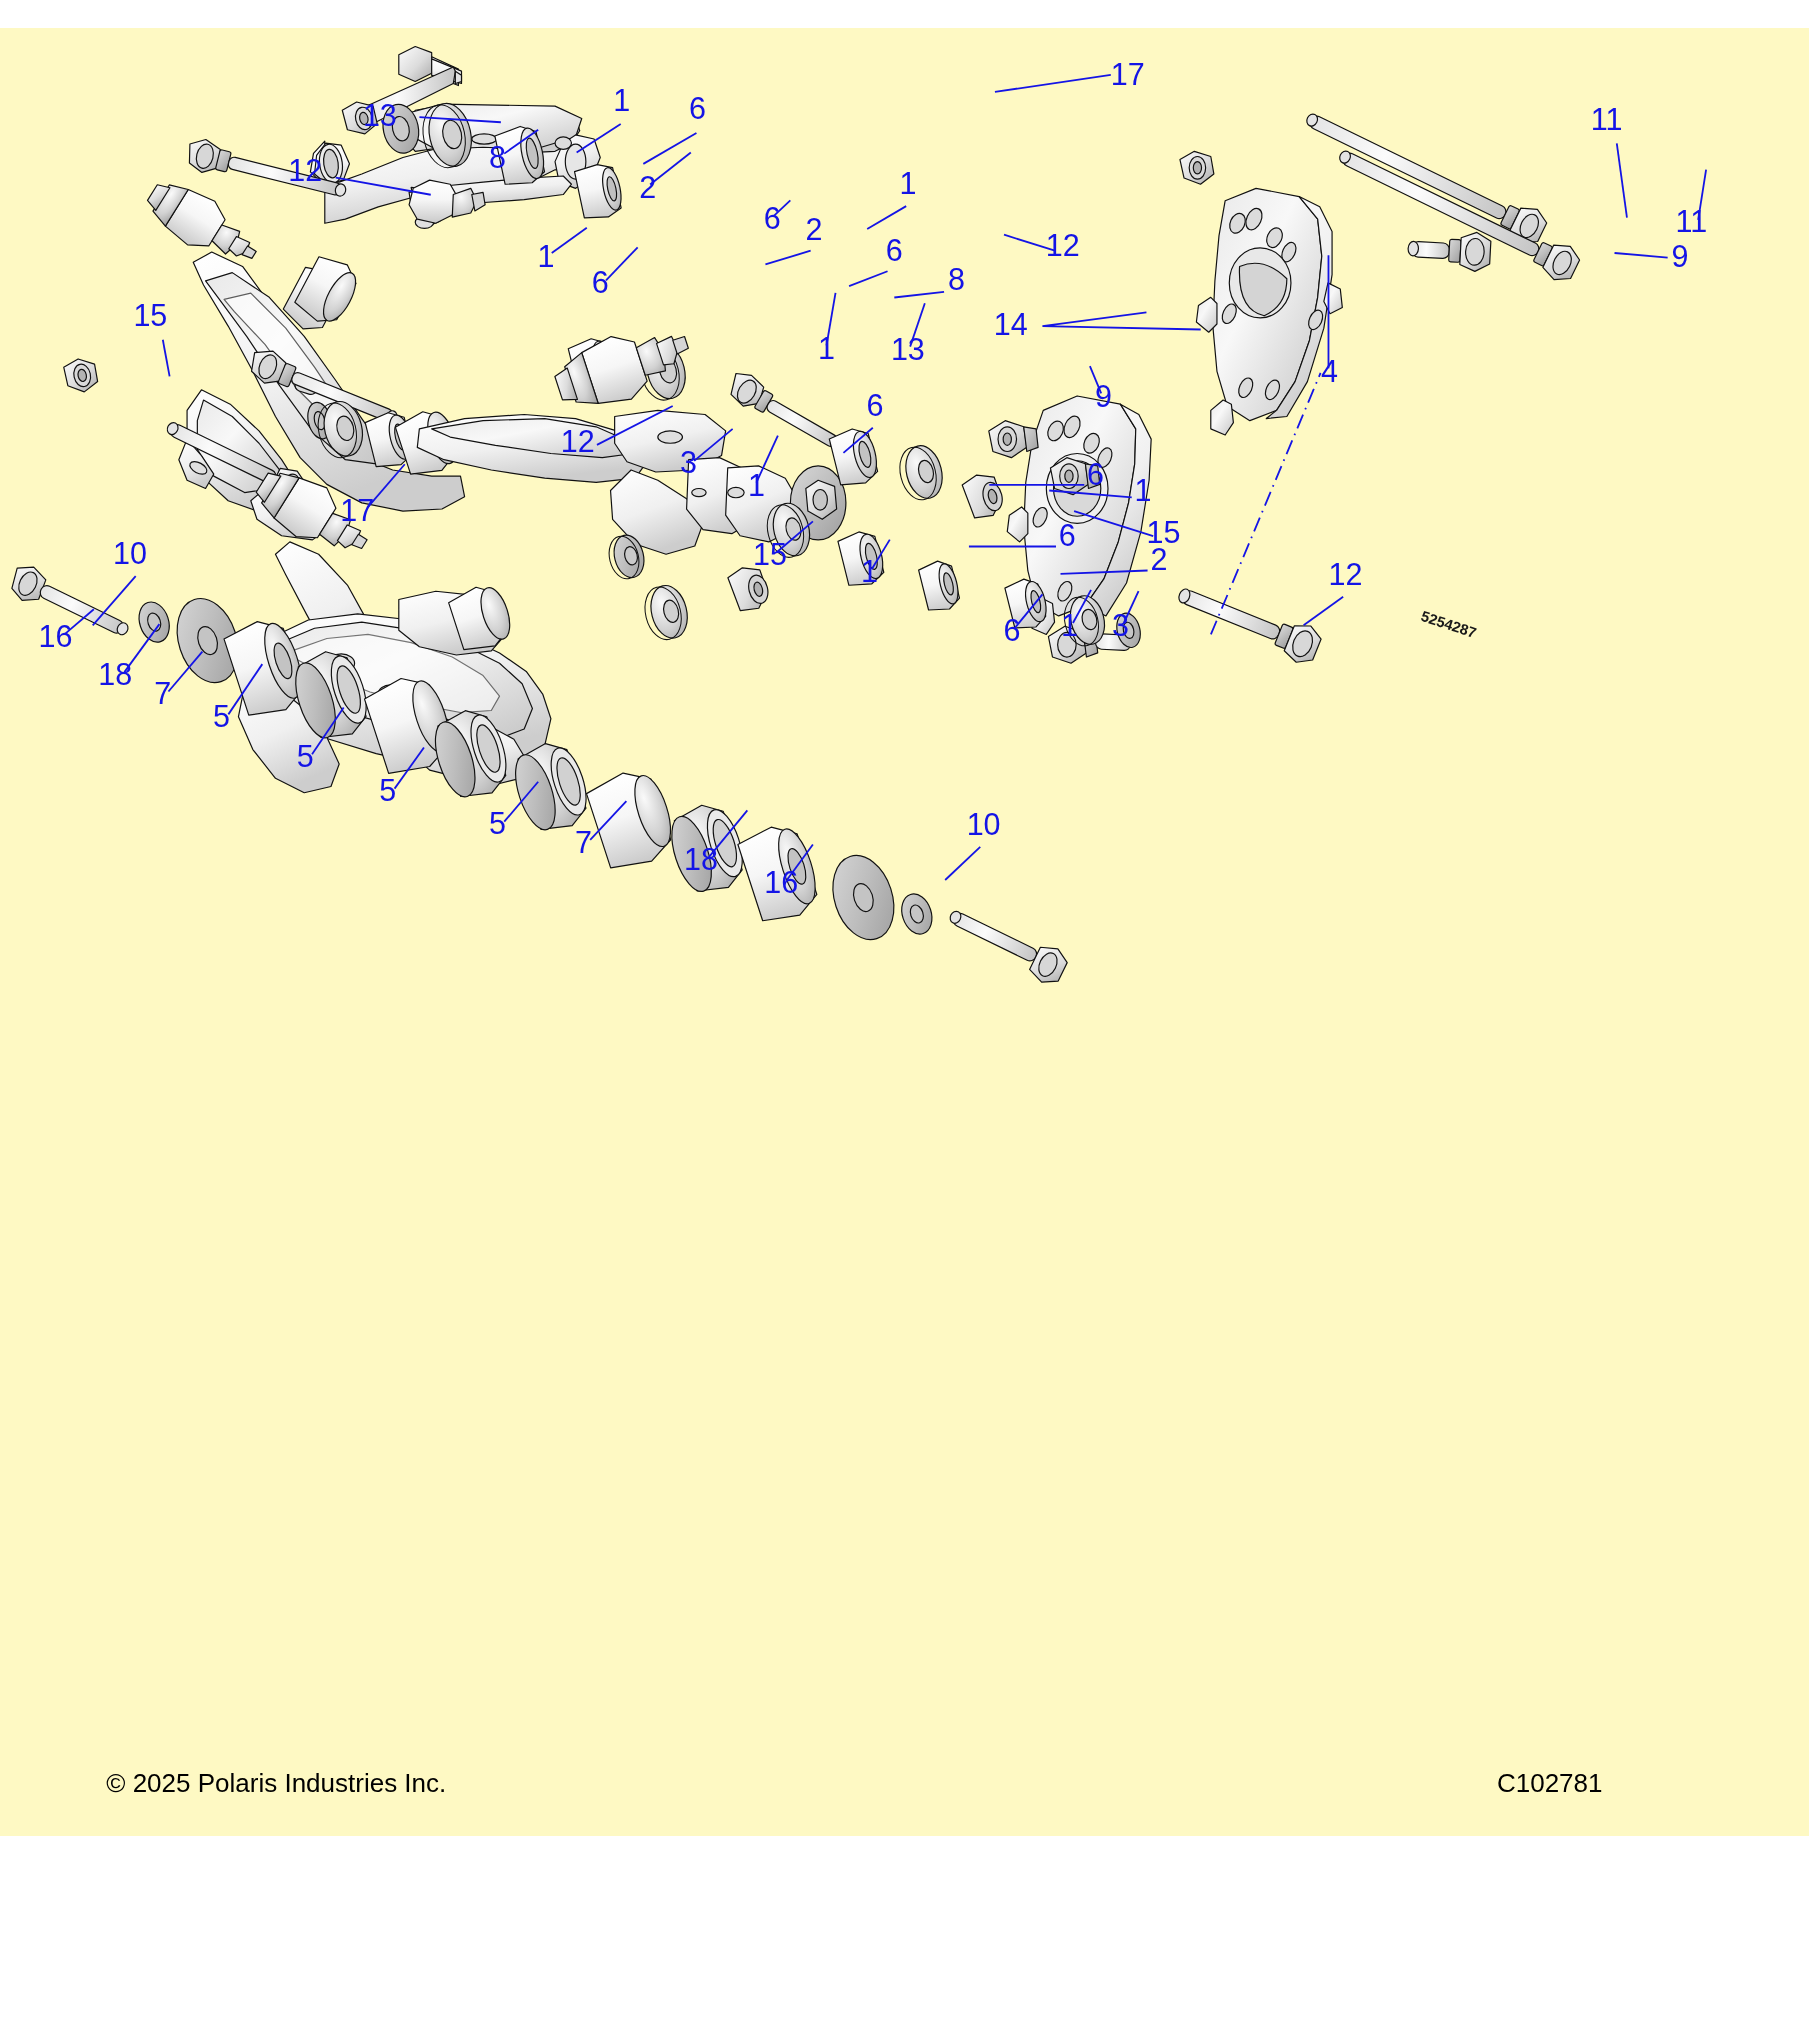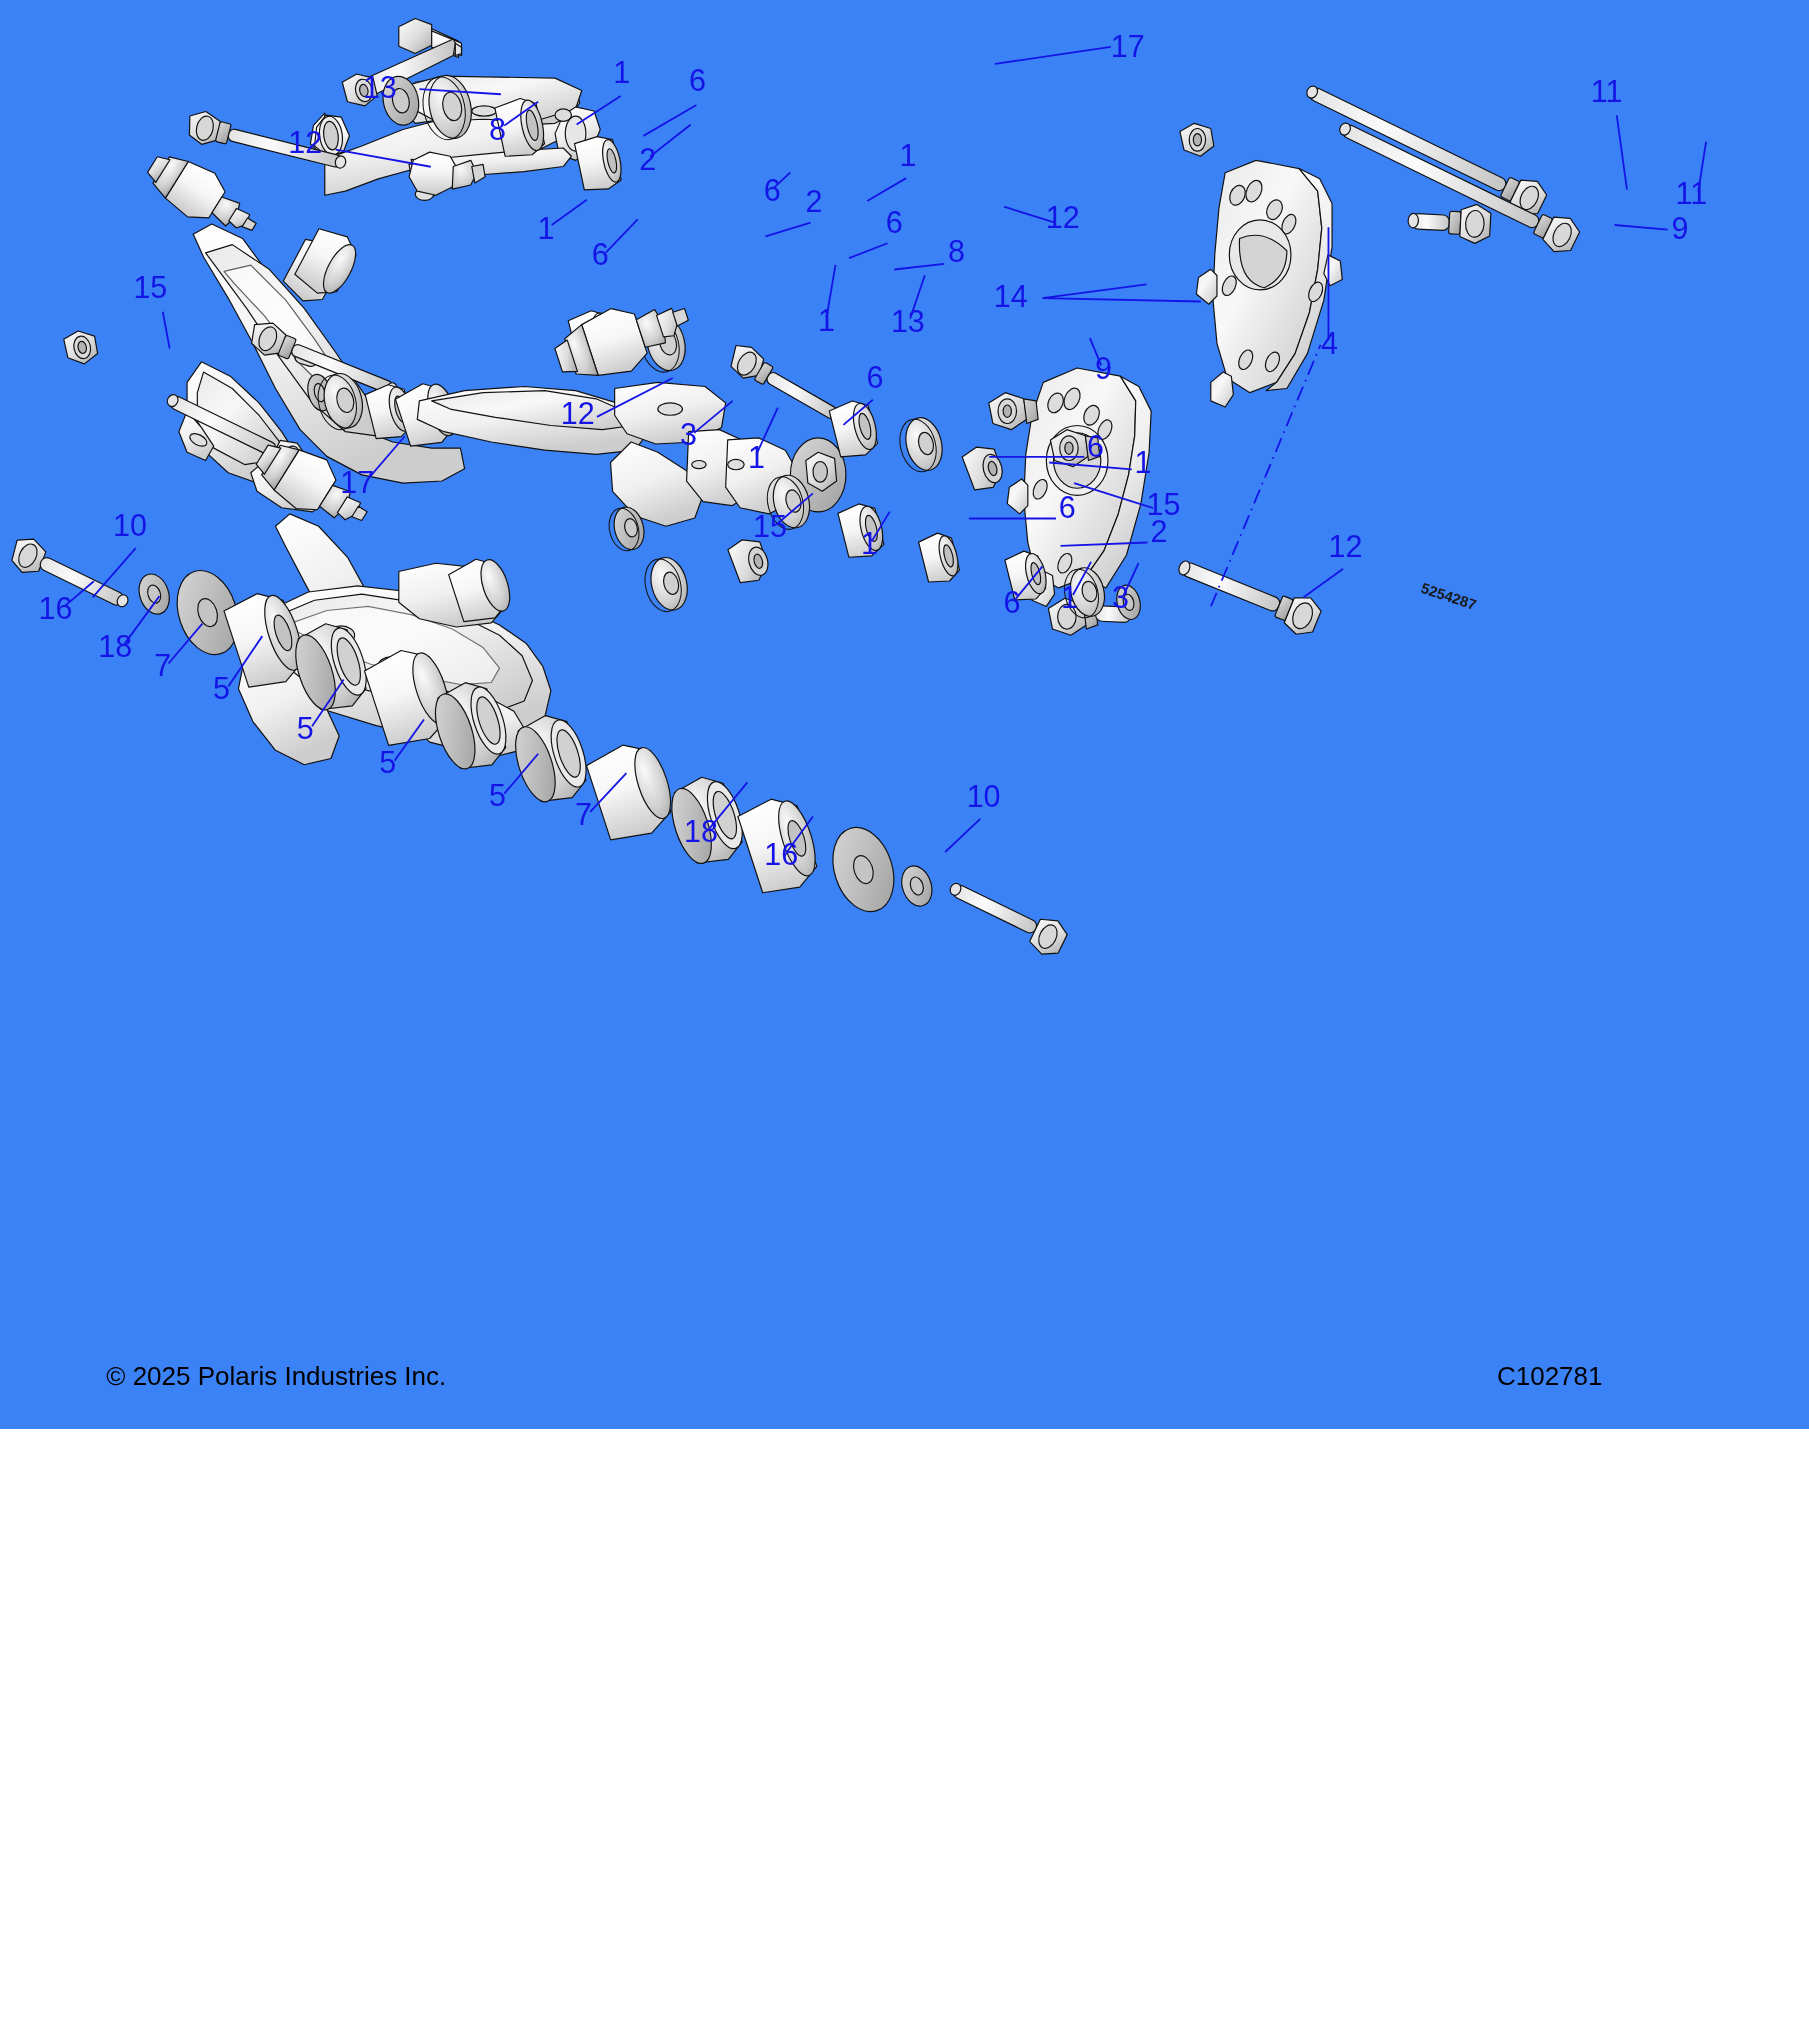--- a/index.html
+++ b/index.html
@@ -1,17 +1,17 @@
 <!DOCTYPE html>
 <html style="font-size:9px"><head>
 <meta charset="utf-8">
 <style>
   html,body{margin:0;padding:0;background:#ffffff;}
   body{width:1809px;height:2035px;font-family:"Liberation Sans",sans-serif;overflow:hidden;}
-  #sheet{position:relative;width:1809px;height:1429px;background:#3b82f6;}
+  #sheet{position:relative;width:1809px;height:1808px;background:#fef9c3;margin-top:28px;}
   #artboard{position:absolute;inset:0;}
   .callout-text{font-family:"Liberation Sans",sans-serif;font-size:54px;font-weight:400;fill:#1414e6;}
   .leader{stroke:#1414e6;stroke-width:3.2;fill:none;}
   .leader-dash{stroke:#1414e6;stroke-width:3.2;fill:none;stroke-dasharray:26 10 3 10;}
   #footer{position:absolute;left:0;bottom:0;width:1809px;height:85px;}
   .foot-txt{font-family:"Liberation Sans",sans-serif;font-size:46px;fill:#000;}
   .part-emboss{font-family:"Liberation Sans",sans-serif;font-size:26px;fill:#1a1a1a;font-weight:700;}
 </style>
 </head>
 <body>

